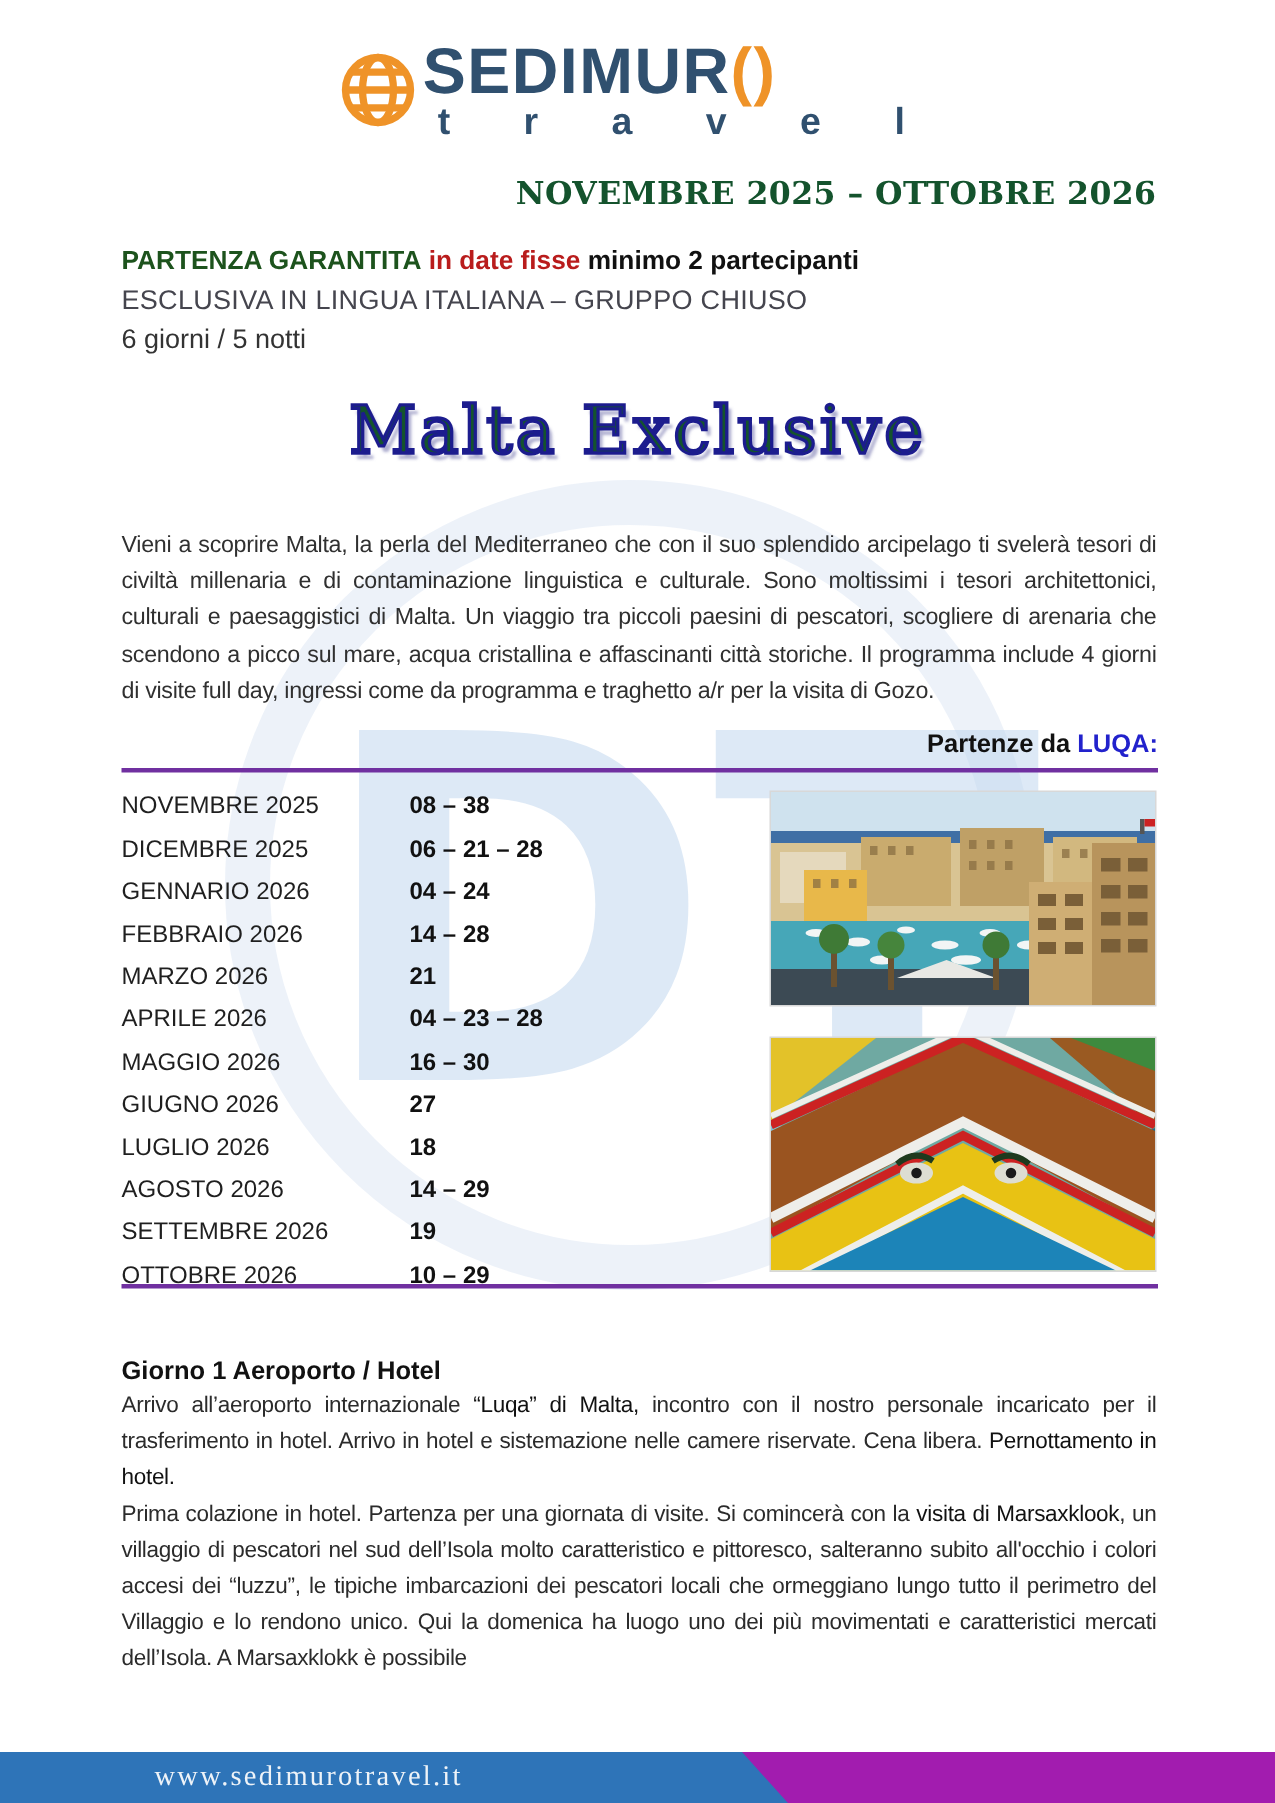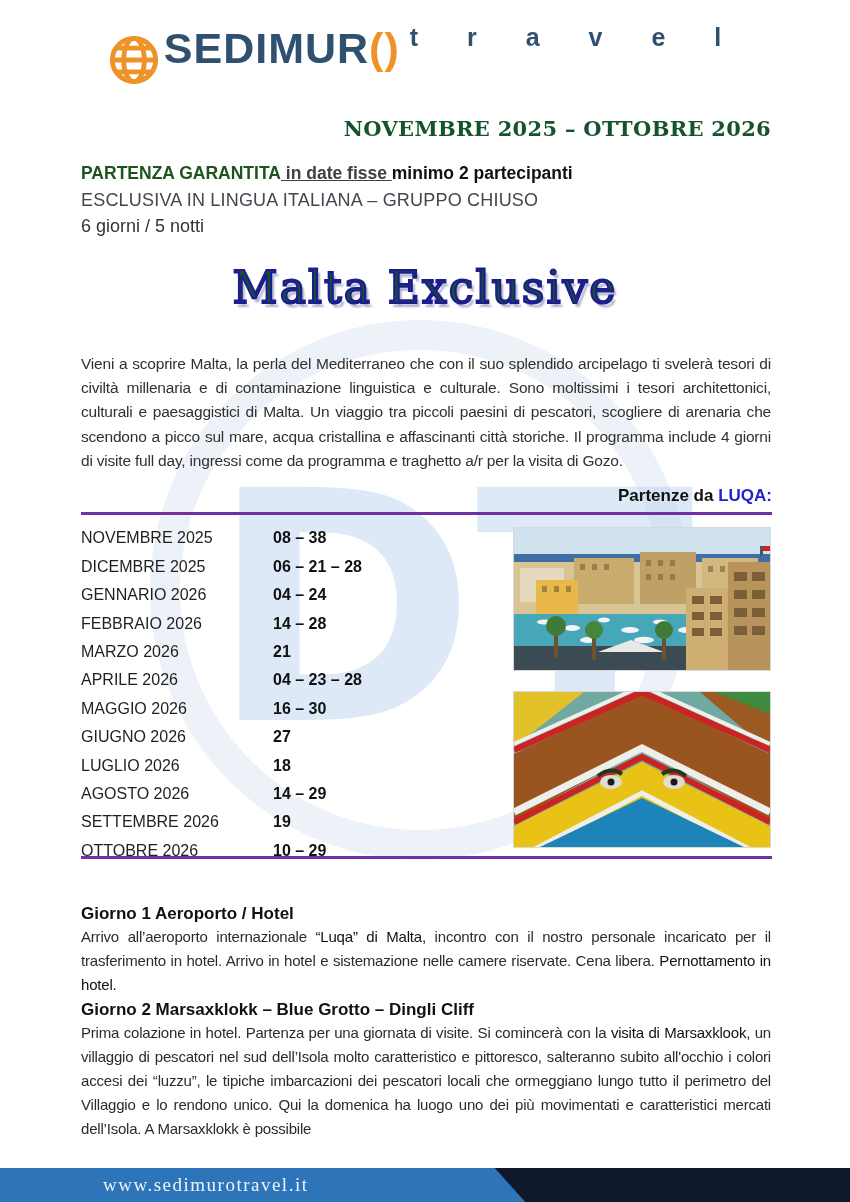--- a/index.html
+++ b/index.html
@@ -9,33 +9,33 @@
 
   
   .watermark { position:absolute; left:150px; top:260px; z-index:0; pointer-events:none; }
 
   .layer { position:relative; z-index:1; }
 
   
   .logo { position:absolute; top:26px; left:0; width:100%; display:flex; justify-content:center; }
   .logo-inner { display:flex; align-items:flex-start; }
   .globe { width:52px; height:52px; margin-top:8px; margin-right:4px; }
-  .brand-col { display:flex; flex-direction:row; }
+  .brand-col { display:flex; flex-direction:column; }
   .brand-top { font-size:43px; font-weight:bold; color:#30506f; letter-spacing:1px; line-height:44px; white-space:nowrap; }
   .brand-parens { color:#ef9328; font-weight:bold; }
   .brand-bottom { font-size:25px; font-weight:bold; color:#30506f; letter-spacing:21px; line-height:26px; margin-top:-2px; padding-left:10px; white-space:nowrap; }
 
   
   .period { position:absolute; top:116px; right:79px; font-family:"DejaVu Serif", serif; font-weight:bold; font-size:21px; color:#14532d; letter-spacing:0.3px; }
 
   
   .intro { position:absolute; top:160px; left:81px; width:690px; }
   .intro-line1 { font-size:17.5px; line-height:27px; }
   .t-green { color:#1d531d; font-weight:bold; }
-  .t-purple { color:#404040; font-weight:600;text-decoration:underline; }
+  .t-purple { color:#b91c1c; font-weight:600; }
   .t-blackbold { color:#111; font-weight:bold; }
   .intro-line2 { font-size:18px; line-height:26px; color:#45454e; letter-spacing:0.2px; }
   .intro-line3 { font-size:18px; line-height:26px; color:#333; }
 
   
   .malta-title { position:absolute; top:262px; left:0; width:100%; text-align:center;
     font-family:"DejaVu Serif", serif; font-weight:normal; font-size:44px;
     color:#14532d; -webkit-text-stroke:2.2px #1c1c8e;
     text-shadow:3px 4px 2px rgba(110,110,170,0.55); letter-spacing:2px; }
 
@@ -63,21 +63,21 @@
 
   
   .day { position:absolute; left:81px; width:690px; }
   .day1 { top:902px; }
   .day2 { top:998px; }
   .day-heading { font-size:17px; font-weight:bold; color:#111; line-height:23px; }
   .day-body { font-size:15px; line-height:24px; text-align:justify; color:#2b2b2b; letter-spacing:-0.2px; }
   .b { font-weight:normal; color:#111; }
 
   
-  .footer { position:absolute; left:0; bottom:0; width:850px; height:34px; background:#0f172a; z-index:2; }
+  .footer { position:absolute; left:0; bottom:0; width:850px; height:34px; background:#a21caf; z-index:2; }
   .footer-dark { position:absolute; left:0; top:0; width:100%; height:100%; background:#2e74b8;
     clip-path:polygon(0 0, 58.2% 0, 61.8% 100%, 0 100%); }
   .footer-url { position:absolute; left:103px; top:0; line-height:34px; font-family:"Liberation Serif", serif;
     font-size:19px; color:#eef3f8; letter-spacing:1.5px; text-decoration:none; }
 </style>
 </head>
 <body>
 
 <div class="page">
 
@@ -292,21 +292,20 @@
   </div>
 
   <div class="day day1 layer">
     <div class="day-heading">Giorno 1 Aeroporto / Hotel</div>
     <div class="day-body">
       <span>Arrivo all’aeroporto internazionale </span><span class="b">“Luqa” di Malta,</span><span> incontro con il nostro personale incaricato per il trasferimento in hotel. Arrivo in hotel e sistemazione nelle camere riservate. Cena libera. </span><span class="b">Pernottamento in hotel.</span>
     </div>
   </div>
 
   <div class="day day2 layer">
-    <div class="day-heading">Giorno 2 Marsaxklokk – Blue Grotto – Dingli Cliff</div>
     <div class="day-body">
       <span>Prima colazione in hotel. Partenza per una giornata di visite. Si comincerà con la </span><span class="b">visita di Marsaxklook</span><span>, un villaggio di pescatori nel sud dell’Isola molto caratteristico e pittoresco, salteranno subito all'occhio i colori accesi dei “luzzu”, le tipiche imbarcazioni dei pescatori locali che ormeggiano lungo tutto il perimetro del Villaggio e lo rendono unico. Qui la domenica ha luogo uno dei più movimentati e caratteristici mercati dell’Isola. A Marsaxklokk è  possibile</span>
     </div>
   </div>
 
   <div class="footer">
     <div class="footer-dark"></div>
     <a class="footer-url" href="#">www.sedimurotravel.it</a>
   </div>
 

